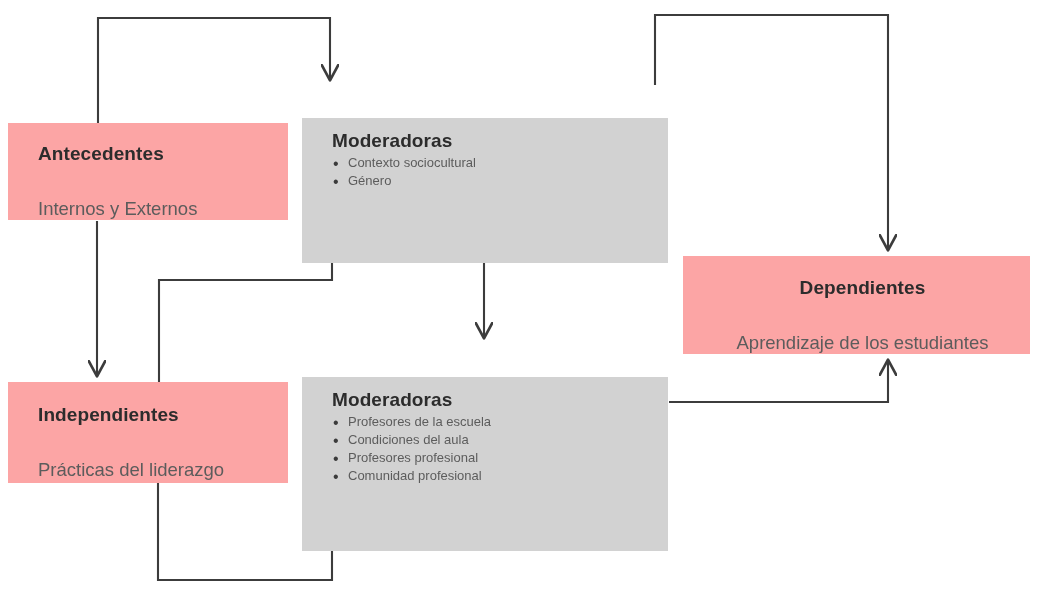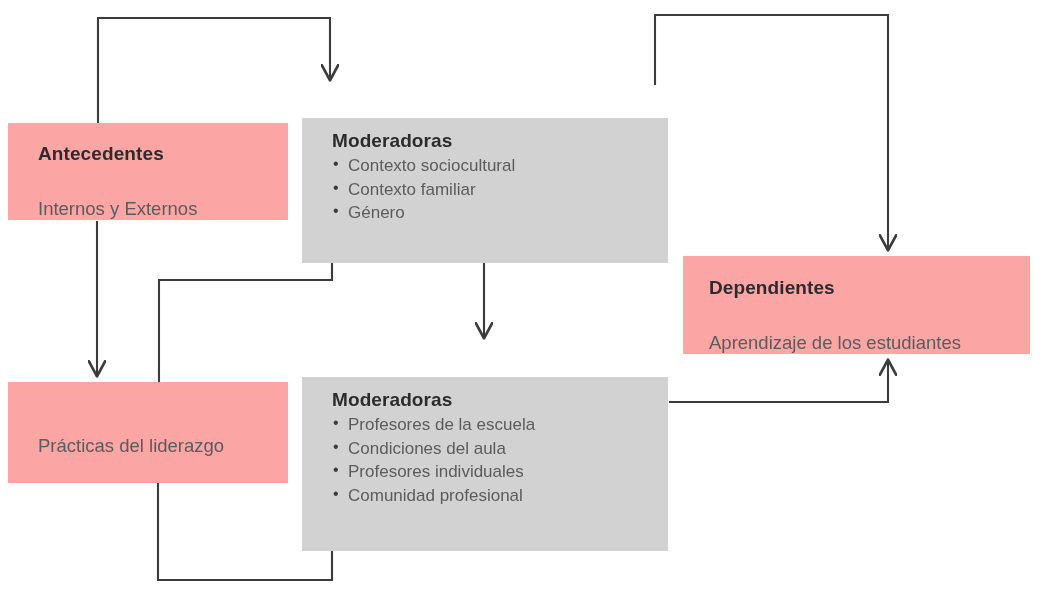--- a/index.html
+++ b/index.html
@@ -48,40 +48,40 @@
     line-height: 1.3;
     white-space: nowrap;
     margin-top: 31px;
   }
   .node-list {
     list-style: none;
     margin: 1px 0 0 0;
     padding: 0;
   }
   .node-list li {
-    font-size: 17px;
+    font-size: 13px;
     color: #5c5c5c;
     line-height: 1.38;
     position: relative;
     padding-left: 16px;
     white-space: nowrap;
   }
   .node-list li::before {
     content: "\2022";
     position: absolute;
     left: 1px;
     top: -1px;
     font-size: 16px;
     color: #3b3b3b;
   }
 
   
   #node-antecedentes  { left: 8px;   top: 123px; width: 280px; height: 97px;  padding-top: 19px; }
   #node-moderadoras-1 { left: 302px; top: 85px;  width: 366px; height: 145px; padding-top: 11px; }
-  #node-dependientes  { left: 683px; top: 256px; width: 347px; height: 98px;  padding-top: 20px; padding-left: 26px;}
+  #node-dependientes  { left: 683px; top: 256px; width: 347px; height: 98px;  padding-top: 20px; padding-left: 26px; text-align: center;}
   #node-independientes{ left: 8px;   top: 382px; width: 280px; height: 101px; padding-top: 21px; }
   #node-moderadoras-2 { left: 302px; top: 344px; width: 366px; height: 174px; padding-top: 11px; }
 </style>
 </head>
 <body>
 
 <div id="canvas">
 
   <svg id="arrow-layer" viewBox="0 0 1060 600" width="1060" height="600" xmlns="http://www.w3.org/2000/svg">
     <defs>
@@ -110,37 +110,37 @@
 
   <div class="node light" id="node-antecedentes">
     <div class="node-title">Antecedentes</div>
     <div class="node-sub">Internos y Externos</div>
   </div>
 
   <div class="node dark" id="node-moderadoras-1">
     <div class="node-title">Moderadoras</div>
     <ul class="node-list">
       <li>Contexto sociocultural</li>
-      <li>Contexto familiar</li>
       <li>Género</li>
     </ul>
   </div>
 
   <div class="node light" id="node-dependientes">
     <div class="node-title">Dependientes</div>
     <div class="node-sub">Aprendizaje de los estudiantes</div>
   </div>
 
   <div class="node light" id="node-independientes">
+    <div class="node-title">Independientes</div>
     <div class="node-sub">Prácticas del liderazgo</div>
   </div>
 
   <div class="node dark" id="node-moderadoras-2">
     <div class="node-title">Moderadoras</div>
     <ul class="node-list">
       <li>Profesores de la escuela</li>
       <li>Condiciones del aula</li>
-      <li>Profesores individuales</li>
+      <li>Profesores profesional</li>
       <li>Comunidad profesional</li>
     </ul>
   </div>
 
 </div>
 
 </body></html>

